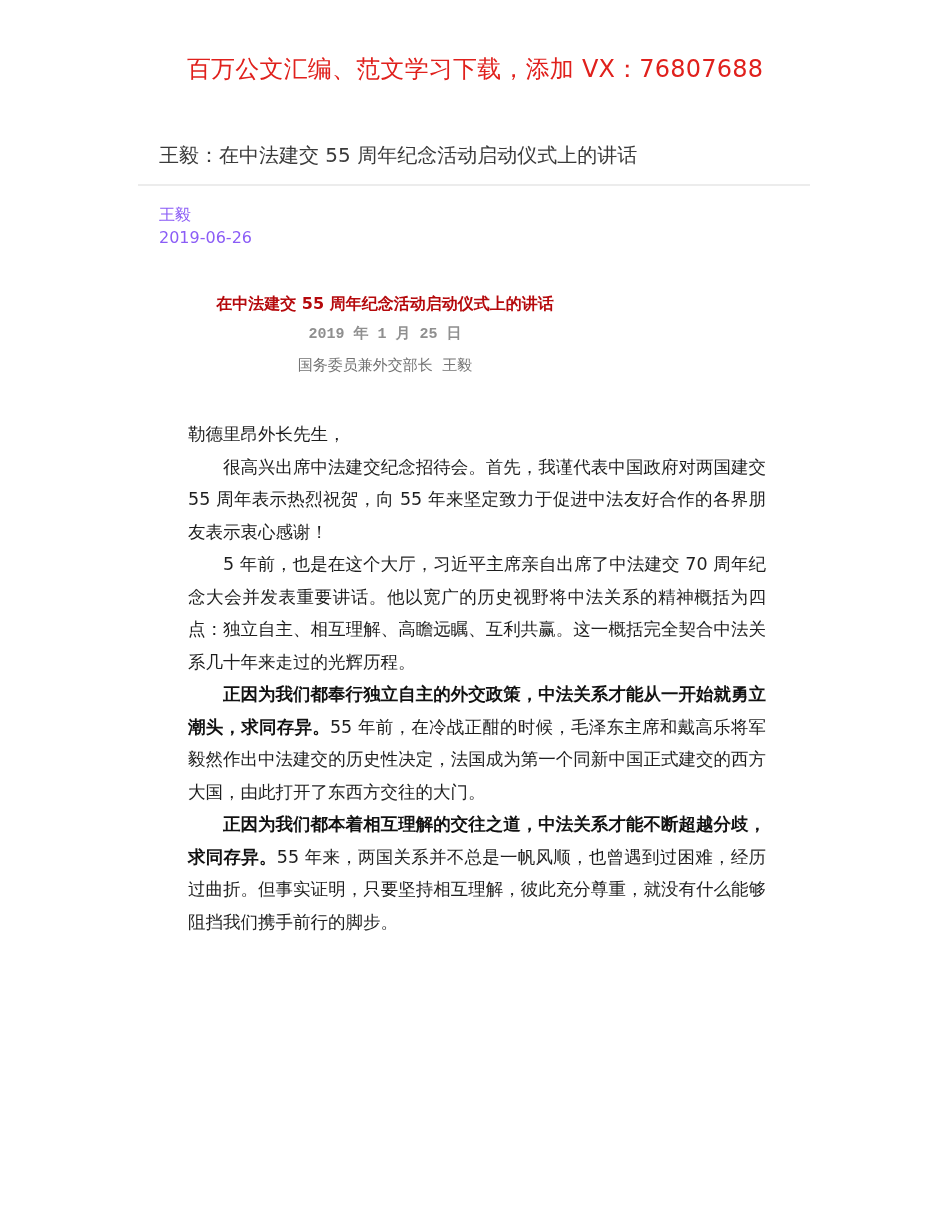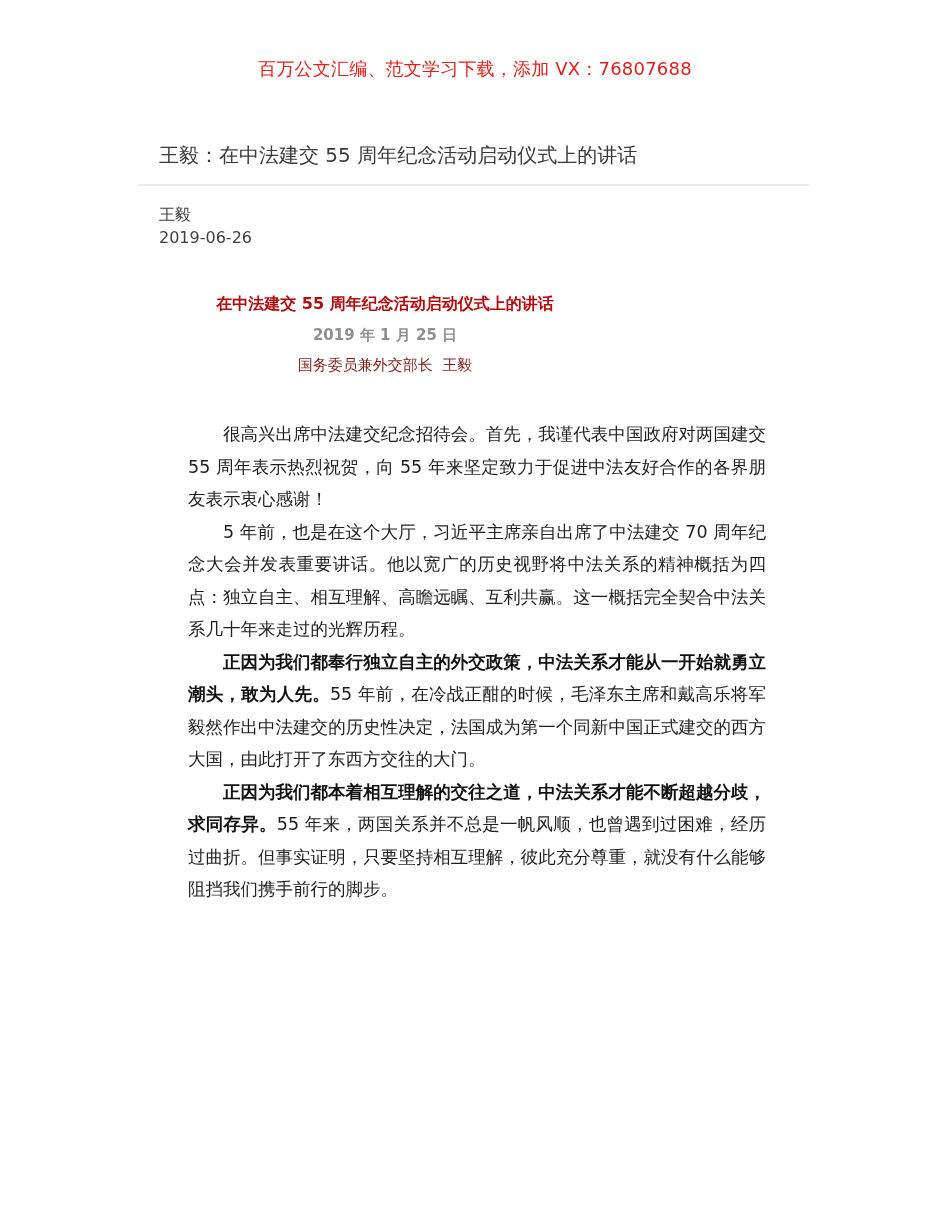--- a/index.html
+++ b/index.html
@@ -14,21 +14,21 @@
     overflow: hidden;
     font-family: "DejaVu Sans", "Liberation Sans", sans-serif;
     color: #222;
   }
   .banner {
     position: absolute;
     top: 55px;
     left: 0;
     width: 950px;
     text-align: center;
-    font-size: 18px;
+    font-size: 24px;
     line-height: 28px;
     color: #e0201c;
     letter-spacing: 0.2px;
   }
   .article-title {
     position: absolute;
     top: 138px;
     left: 159px;
     font-size: 20px;
     line-height: 34px;
@@ -44,21 +44,21 @@
     width: 672px;
     height: 2px;
     background: #ececec;
   }
   .meta {
     position: absolute;
     top: 203px;
     left: 159px;
     font-size: 16px;
     line-height: 23px;
-    color: #404040;
+    color: #8b5cf6;
   }
   .meta div { white-space: nowrap; }
   .speech-head {
     position: absolute;
     top: 292px;
     left: 0;
     width: 770px;
     text-align: center;
   }
   .speech-title {
@@ -67,26 +67,27 @@
     font-weight: bold;
     color: #b5090c;
     margin: 0;
   }
   .speech-date {
     margin-top: 8px;
     font-size: 15px;
     line-height: 22px;
     font-weight: bold;
     color: #8f8f8f;
+    font-family: Liberation Mono, monospace;
   }
   .speech-author {
     margin-top: 8px;
     font-size: 15px;
     line-height: 22px;
-    color: #7f1d1d;
+    color: #737373;
   }
   .body-text {
     position: absolute;
     top: 418px;
     left: 188px;
     width: 578px;
     font-size: 17.5px;
     line-height: 32.5px;
     color: #1e1e1e;
     text-align: justify;
@@ -117,17 +118,18 @@
   <div>2019-06-26</div>
 </div>
 
 <div class="speech-head">
   <h2 class="speech-title">在中法建交 55 周年纪念活动启动仪式上的讲话</h2>
   <div class="speech-date">2019 年 1 月 25 日</div>
   <div class="speech-author" style="white-space:pre;">国务委员兼外交部长  王毅</div>
 </div>
 
 <div class="body-text">
+  <p class="salutation">勒德里昂外长先生，</p>
   <p><b></b><span>很高兴出席中法建交纪念招待会。首先，我谨代表中国政府对两国建交 55 周年表示热烈祝贺，向 55 年来坚定致力于促进中法友好合作的各界朋友表示衷心感谢！</span></p>
   <p><b></b><span>5 年前，也是在这个大厅，习近平主席亲自出席了中法建交 70 周年纪念大会并发表重要讲话。他以宽广的历史视野将中法关系的精神概括为四点：独立自主、相互理解、高瞻远瞩、互利共赢。这一概括完全契合中法关系几十年来走过的光辉历程。</span></p>
-  <p><b>正因为我们都奉行独立自主的外交政策，中法关系才能从一开始就勇立潮头，敢为人先。</b><span>55 年前，在冷战正酣的时候，毛泽东主席和戴高乐将军毅然作出中法建交的历史性决定，法国成为第一个同新中国正式建交的西方大国，由此打开了东西方交往的大门。</span></p>
+  <p><b>正因为我们都奉行独立自主的外交政策，中法关系才能从一开始就勇立潮头，求同存异。</b><span>55 年前，在冷战正酣的时候，毛泽东主席和戴高乐将军毅然作出中法建交的历史性决定，法国成为第一个同新中国正式建交的西方大国，由此打开了东西方交往的大门。</span></p>
   <p><b>正因为我们都本着相互理解的交往之道，中法关系才能不断超越分歧，求同存异。</b><span>55 年来，两国关系并不总是一帆风顺，也曾遇到过困难，经历过曲折。但事实证明，只要坚持相互理解，彼此充分尊重，就没有什么能够阻挡我们携手前行的脚步。</span></p>
 </div>
 
 </body></html>

